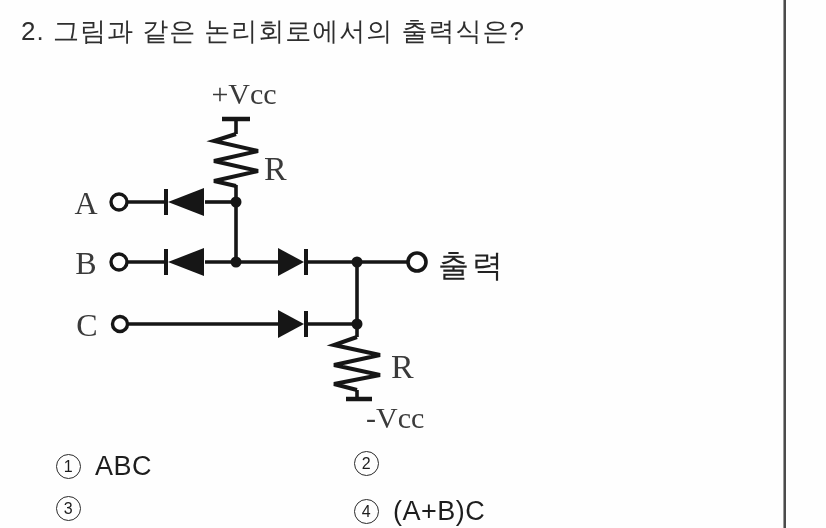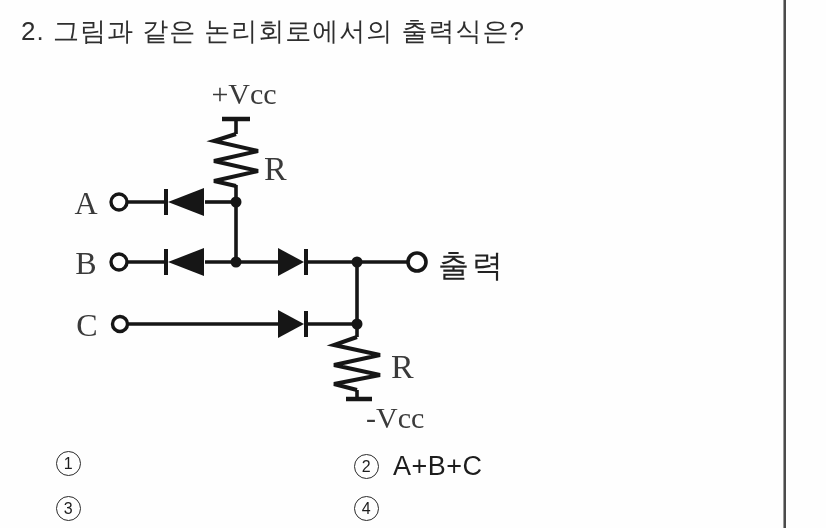--- a/index.html
+++ b/index.html
@@ -109,27 +109,28 @@
       <circle cx="236" cy="202" r="5.5"></circle>
       <circle cx="236" cy="262" r="5.5"></circle>
       <circle cx="357" cy="262" r="5.5"></circle>
       <circle cx="357" cy="324" r="5.5"></circle>
     </g>
   </svg>
 
   <div class="options">
     <div class="option opt-1">
       <span class="opt-circle">1</span>
+      <span>ABC</span>
     </div>
     <div class="option opt-2">
       <span class="opt-circle">2</span>
-      <span>A+B+C</span>
     </div>
     <div class="option opt-3">
       <span class="opt-circle">3</span>
     </div>
     <div class="option opt-4">
       <span class="opt-circle">4</span>
+      <span>(A+B)C</span>
     </div>
   </div>
 
   <div class="divider"></div>
 </div>
 
 </body></html>

